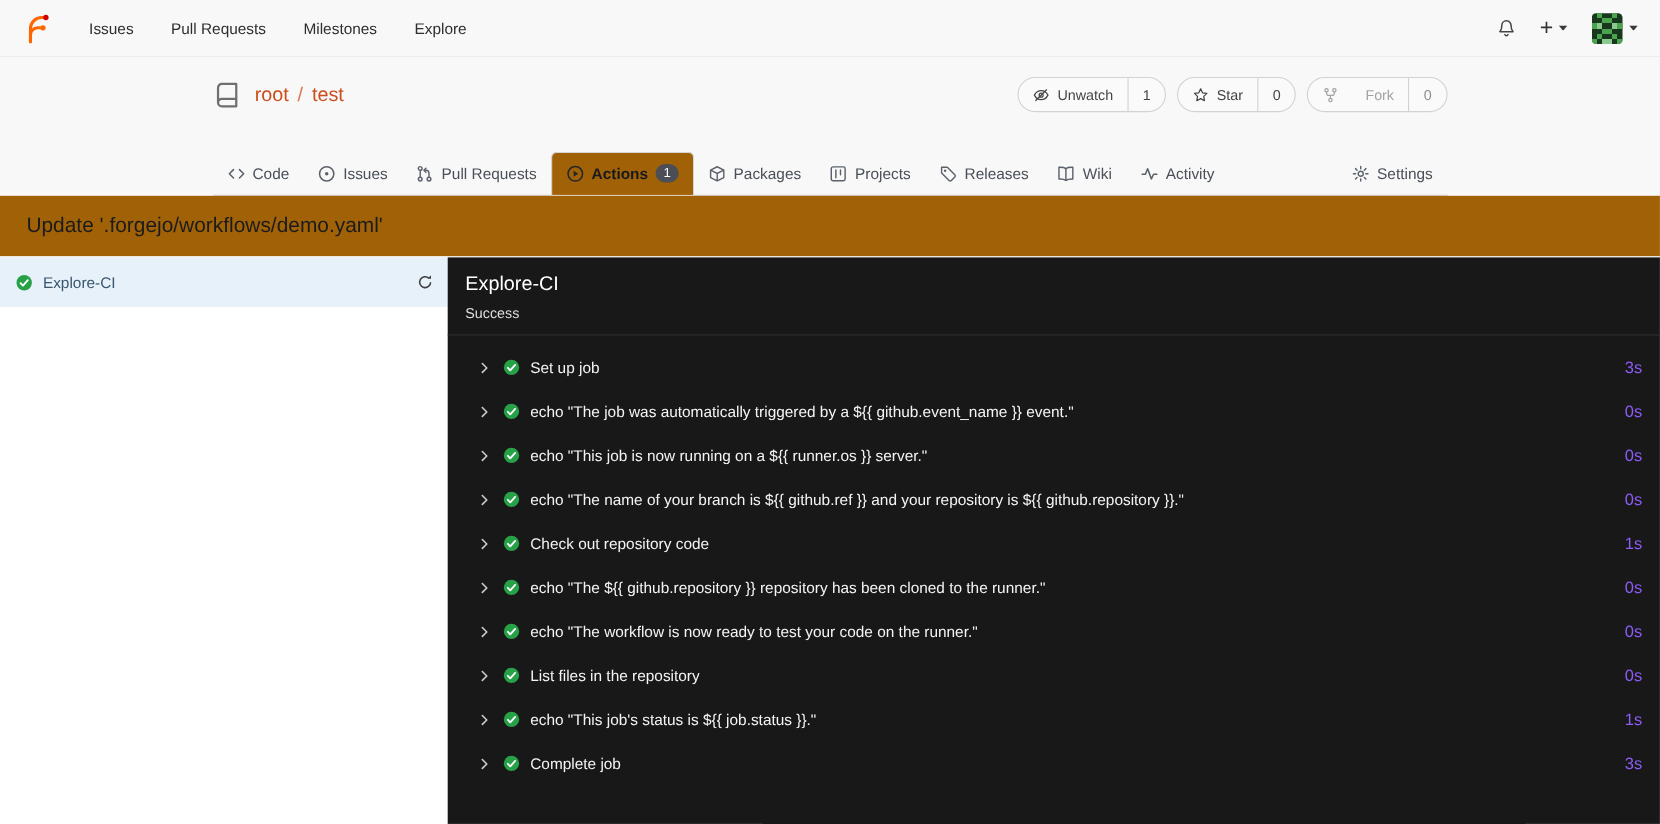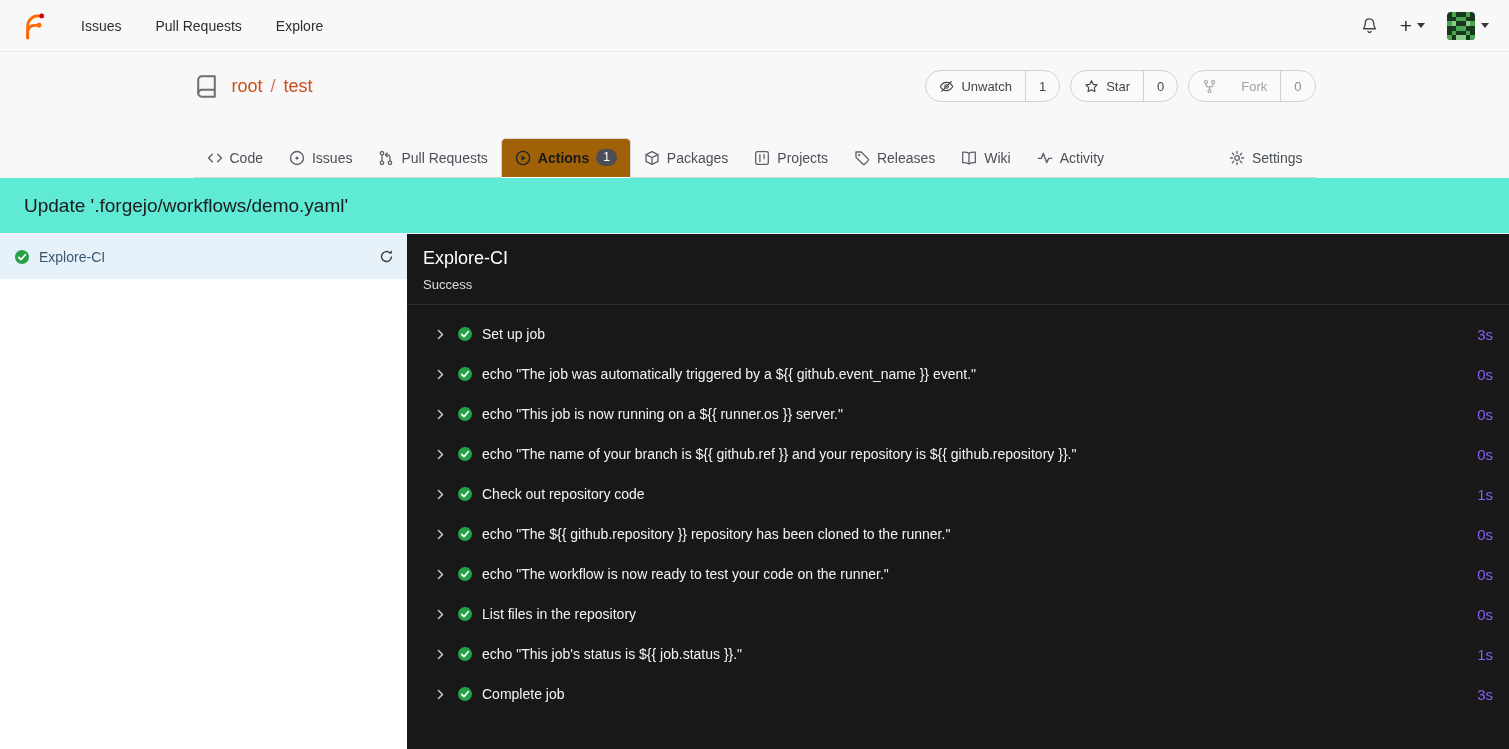--- a/index.html
+++ b/index.html
@@ -99,21 +99,21 @@
     padding: 1px 7px;
     line-height: 15px;
   }
   .tab-settings { margin-left: auto; }
 
   
   .run-title {
     padding: 17px 24px 16px;
     font-size: 19px;
     color: #1c1c1c;
-    background: #5eead4;
+    background: #a16207;
   }
 
   
   .run-body { flex: 1; display: flex; min-height: 0; border-top: 1px solid #f0f0f0; }
   .run-sidebar { width: 407px; flex: 0 0 407px; background: #fff; }
   .job-item {
     height: 45px;
     display: flex;
     align-items: center;
     gap: 9px;
@@ -226,20 +226,21 @@
       <g fill="none" stroke="#ff6600" stroke-width="2.4" stroke-linecap="round">
         <path d="M6.6 22.2V12A8.6 8.6 0 0 1 15.2 3.4h.9"></path>
         <path d="M6.6 22.2V17a5.6 5.6 0 0 1 5.6-5.6h1.6"></path>
       </g>
       <circle cx="18.6" cy="3.4" r="2.1" fill="#d40000"></circle>
       <circle cx="16.3" cy="11.4" r="2.1" fill="#ff6600"></circle>
     </svg>
   </span>
   <span class="nav-link">Issues</span>
   <span class="nav-link">Pull Requests</span>
+  <span class="nav-link">Milestones</span>
   <span class="nav-link">Explore</span>
 
   <div class="nav-right">
     <span class="nav-icon-btn">
       <svg class="ic bell">
           <use href="#i-bell"></use>
         </svg>
     </span>
     <span class="nav-icon-btn">
       <span class="plus-glyph">+</span>

